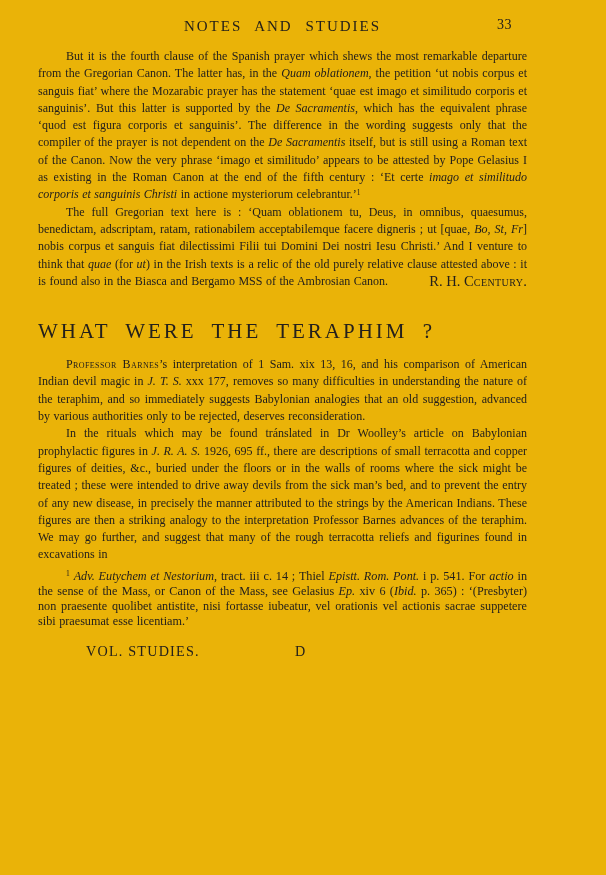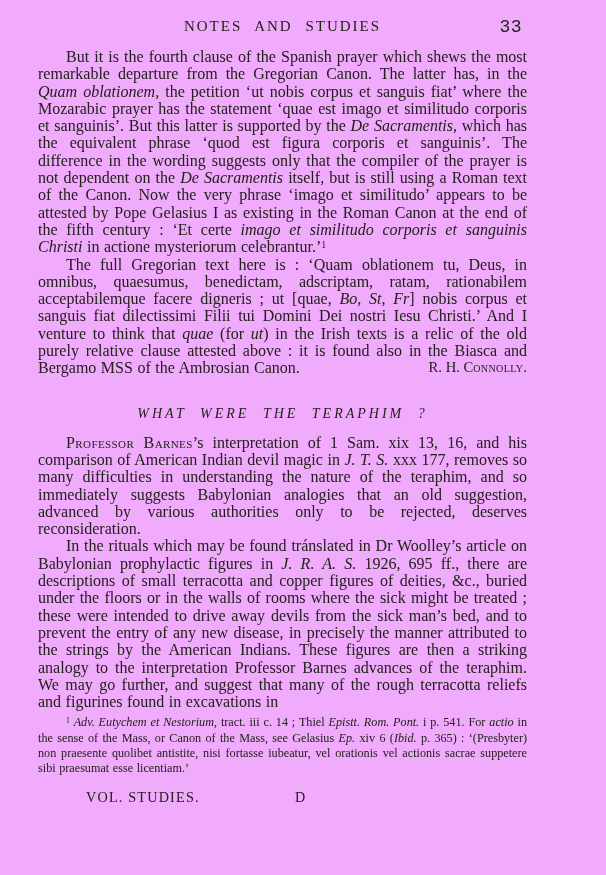--- a/index.html
+++ b/index.html
@@ -4,21 +4,21 @@
 <style>
   html, body { margin: 0; padding: 0; }
   body {
     background: #e9e9e9;
     font-family: "Liberation Serif", serif;
   }
   .page {
     position: relative;
     width: 606px;
     height: 875px;
-    background: #f0abfc;
+    background: #eab308;
     color: #24201c;
     overflow: hidden;
   }
   .textblock {
     position: relative;
     margin-left: 38px;
     width: 489px;
     padding-top: 18px;
   }
   .running-head {
@@ -30,27 +30,26 @@
     display: block;
     text-align: center;
     font-size: 15px;
     letter-spacing: 2px;
     word-spacing: 7px;
     color: #242019;
   }
   .pagenum {
     position: absolute;
     top: -1px;
-    right: 5px;
-    font-size: 18px;
+    right: 15px;
+    font-size: 14px;
     letter-spacing: 0.5px;
-    font-family: Liberation Mono, monospace;
   }
   .para {
-    font-size: 16px;
+    font-size: 12px;
     line-height: 17.3px;
     text-align: justify;
     text-indent: 28px;
     margin: 0;
     word-spacing: 0.5px;
   }
   .it { font-style: italic; }
   .sc { font-variant: small-caps; letter-spacing: 0.4px; }
   sup {
     font-size: 0.62em;
@@ -61,26 +60,25 @@
   }
   .signature-line {
     height: 17.3px;
     margin-top: -17.3px;
     text-align: right;
     font-size: 14.6px;
     line-height: 17.3px;
   }
   .article-title {
     margin: 29px 0 12px 0;
-    text-align: center;
-    font-size: 14px;
+    text-align: left;
+    font-size: 21px;
     letter-spacing: 3px;
     word-spacing: 7px;
     font-weight: normal;
-    font-style: italic;
   }
   .footnote {
     margin-top: 5px;
     font-size: 12.2px;
     line-height: 15.2px;
     text-align: justify;
     text-indent: 28px;
     word-spacing: 0.5px;
   }
   .footer-line {
@@ -106,21 +104,21 @@
   <div class="textblock">
 
     <div class="running-head">
       <span class="running-title">NOTES AND STUDIES</span>
       <span class="pagenum">33</span>
     </div>
 
     <div>
       <p class="para"><span>But it is the fourth clause of the Spanish prayer which shews the most remarkable departure from the Gregorian Canon. The latter has, in the </span><span class="it">Quam oblationem</span><span>, the petition ‘ut nobis corpus et sanguis fiat’ where the Mozarabic prayer has the statement ‘quae est imago et similitudo corporis et sanguinis’. But this latter is supported by the </span><span class="it">De Sacramentis</span><span>, which has the equivalent phrase ‘quod est figura corporis et sanguinis’. The difference in the wording suggests only that the compiler of the prayer is not dependent on the </span><span class="it">De Sacramentis</span><span> itself, but is still using a Roman text of the Canon. Now the very phrase ‘imago et similitudo’ appears to be attested by Pope Gelasius I as existing in the Roman Canon at the end of the fifth century : ‘Et certe </span><span class="it">imago et similitudo corporis et sanguinis Christi</span><span> in actione mysteriorum celebrantur.’</span><sup>1</sup></p>
       <p class="para"><span>The full Gregorian text here is : ‘Quam oblationem tu, Deus, in omnibus, quaesumus, benedictam, adscriptam, ratam, rationabilem acceptabilemque facere digneris ; ut [quae, </span><span class="it">Bo, St, Fr</span><span>] nobis corpus et sanguis fiat dilectissimi Filii tui Domini Dei nostri Iesu Christi.’ And I venture to think that </span><span class="it">quae</span><span> (for </span><span class="it">ut</span><span>) in the Irish texts is a relic of the old purely relative clause attested above : it is found also in the Biasca and Bergamo MSS of the Ambrosian Canon.</span></p>
-      <div class="signature-line"><span>R. H. C</span><span class="sc">onnolly</span><span>.</span></div>
+      <div class="signature-line"><span>R. H. C</span><span class="sc">century</span><span>.</span></div>
     </div>
 
     <div>
       <h1 class="article-title">WHAT WERE THE TERAPHIM ?</h1>
       <p class="para"><span class="sc">Professor Barnes</span><span>’s interpretation of 1 Sam. xix 13, 16, and his comparison of American Indian devil magic in </span><span class="it">J. T. S.</span><span> xxx 177, removes so many difficulties in understanding the nature of the teraphim, and so immediately suggests Babylonian analogies that an old suggestion, advanced by various authorities only to be rejected, deserves reconsideration.</span></p>
       <p class="para"><span>In the rituals which may be found tránslated in Dr Woolley’s article on Babylonian prophylactic figures in </span><span class="it">J. R. A. S.</span><span> 1926, 695 ff., there are descriptions of small terracotta and copper figures of deities, &amp;c., buried under the floors or in the walls of rooms where the sick might be treated ; these were intended to drive away devils from the sick man’s bed, and to prevent the entry of any new disease, in precisely the manner attributed to the strings by the American Indians. These figures are then a striking analogy to the interpretation Professor Barnes advances of the teraphim. We may go further, and suggest that many of the rough terracotta reliefs and figurines found in excavations in</span></p>
     </div>
 
     <div class="footnote"><sup>1</sup><span> </span><span class="it">Adv. Eutychem et Nestorium</span><span>, tract. iii c. 14 ; Thiel </span><span class="it">Epistt. Rom. Pont.</span><span> i p. 541. For </span><span class="it">actio</span><span> in the sense of the Mass, or Canon of the Mass, see Gelasius </span><span class="it">Ep.</span><span> xiv 6 (</span><span class="it">Ibid.</span><span> p. 365) : ‘(Presbyter) non praesente quolibet antistite, nisi fortasse iubeatur, vel orationis vel actionis sacrae suppetere sibi praesumat esse licentiam.’</span></div>
 

